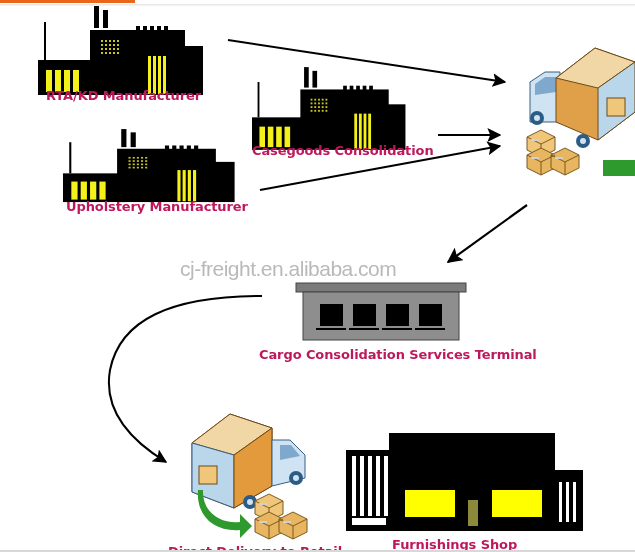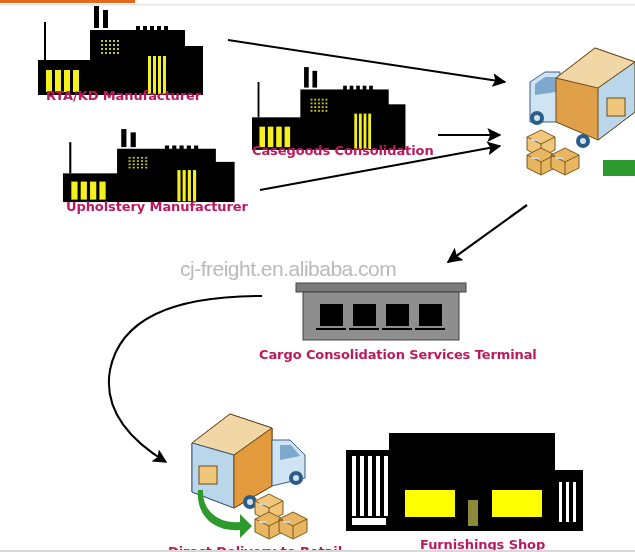--- a/index.html
+++ b/index.html
@@ -187,17 +187,17 @@
     <rect x="492" y="490" width="50" height="27" fill="#ffff00"></rect>
     <rect x="468" y="500" width="10" height="26" fill="#8c8a3a"></rect>
   </g>
 </svg>
 
 <div class="label" style="left:46px; top:88px;">RTA/KD Manufacturer</div>
 <div class="label" style="left:252px; top:143px;">Casegoods Consolidation</div>
 <div class="label" style="left:66px; top:199px;">Upholstery Manufacturer</div>
 <div class="label" style="left:259px; top:347px;">Cargo Consolidation Services Terminal</div>
 <div class="label" style="left:168px; top:544px;">Direct Delivery to Retail</div>
-<div class="label" style="left:420px; top:537px;">Furnishings Shop</div>
+<div class="label" style="left:392px; top:537px;">Furnishings Shop</div>
 
 <div class="watermark">cj-freight.en.alibaba.com</div>
 
 <div class="bottombar"></div>
 
 </body></html>

